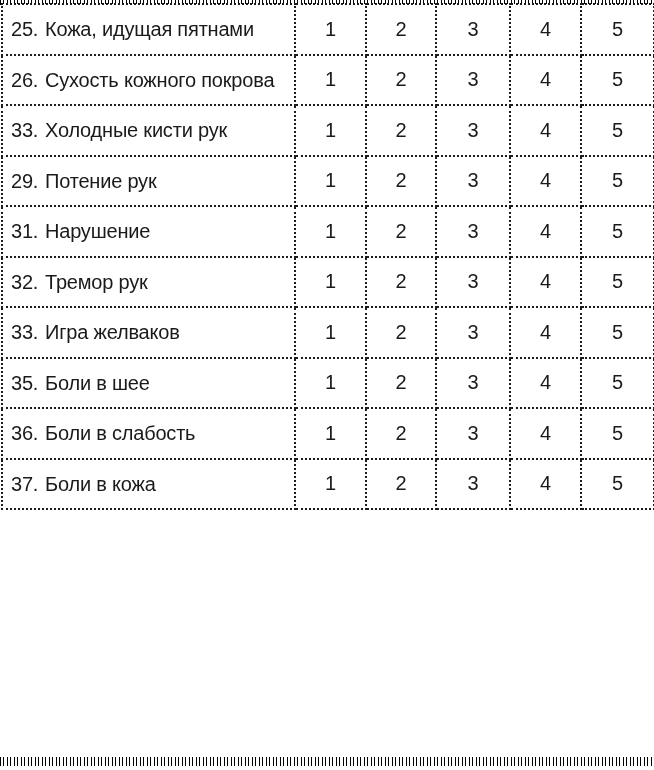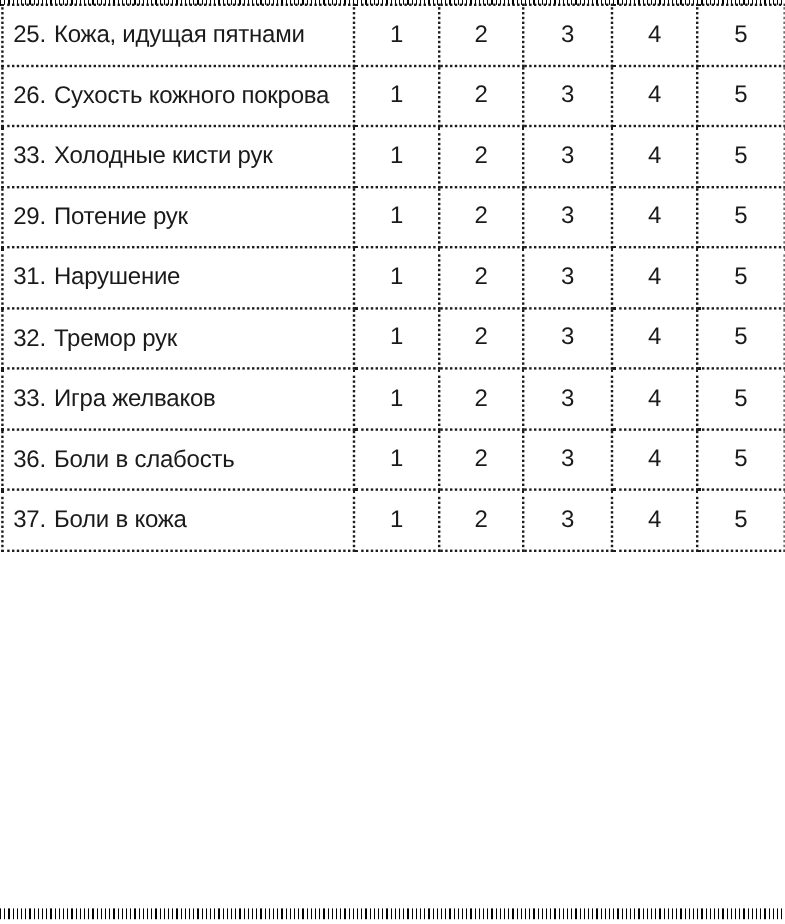--- a/index.html
+++ b/index.html
@@ -150,20 +150,33 @@
           </td>
           <td class="rating">1</td>
           <td class="rating">2</td>
           <td class="rating">3</td>
           <td class="rating">4</td>
           <td class="rating">5</td>
         </tr>
         <tr>
           <td class="label-cell">
             <div class="label-wrap">
+              <span class="num">35.</span>
+              <span class="txt">Боли в шее</span>
+            </div>
+          </td>
+          <td class="rating">1</td>
+          <td class="rating">2</td>
+          <td class="rating">3</td>
+          <td class="rating">4</td>
+          <td class="rating">5</td>
+        </tr>
+        <tr>
+          <td class="label-cell">
+            <div class="label-wrap">
               <span class="num">36.</span>
               <span class="txt">Боли в слабость</span>
             </div>
           </td>
           <td class="rating">1</td>
           <td class="rating">2</td>
           <td class="rating">3</td>
           <td class="rating">4</td>
           <td class="rating">5</td>
         </tr>

